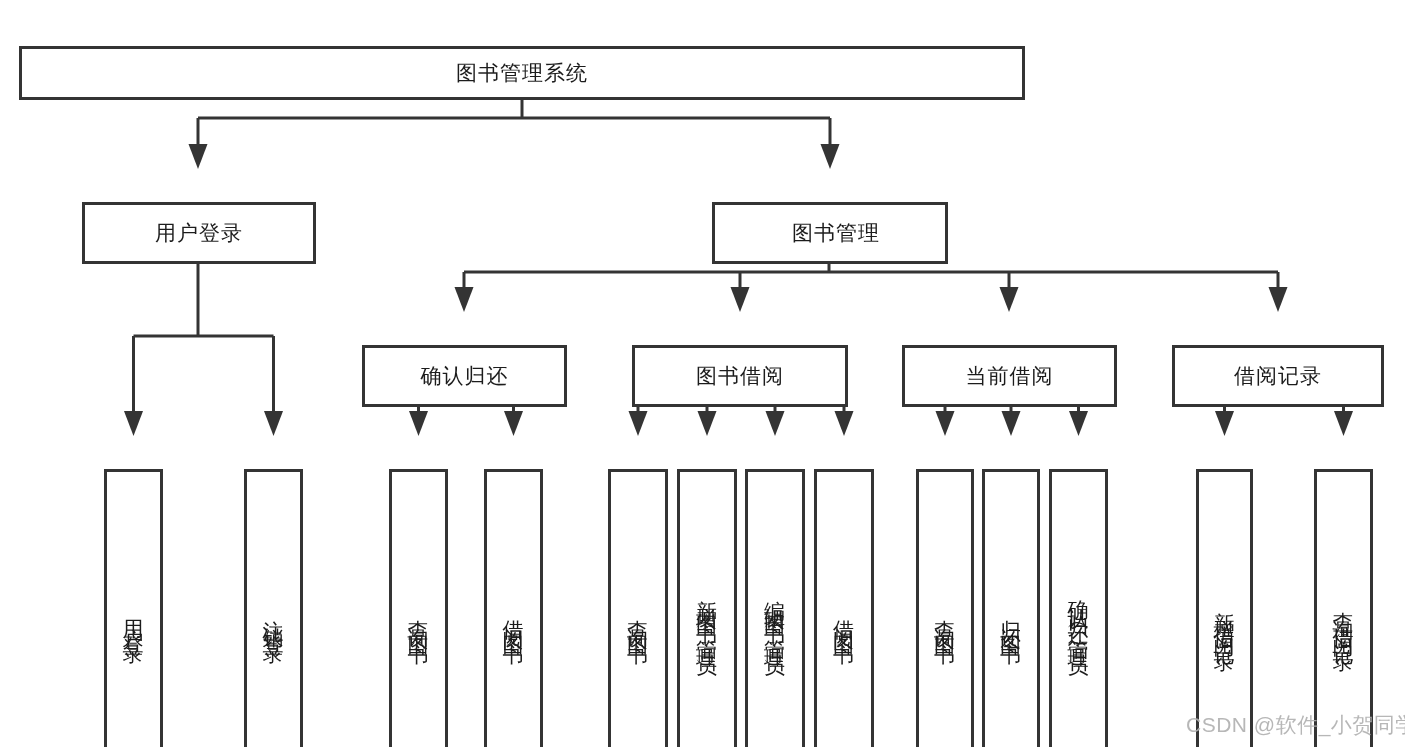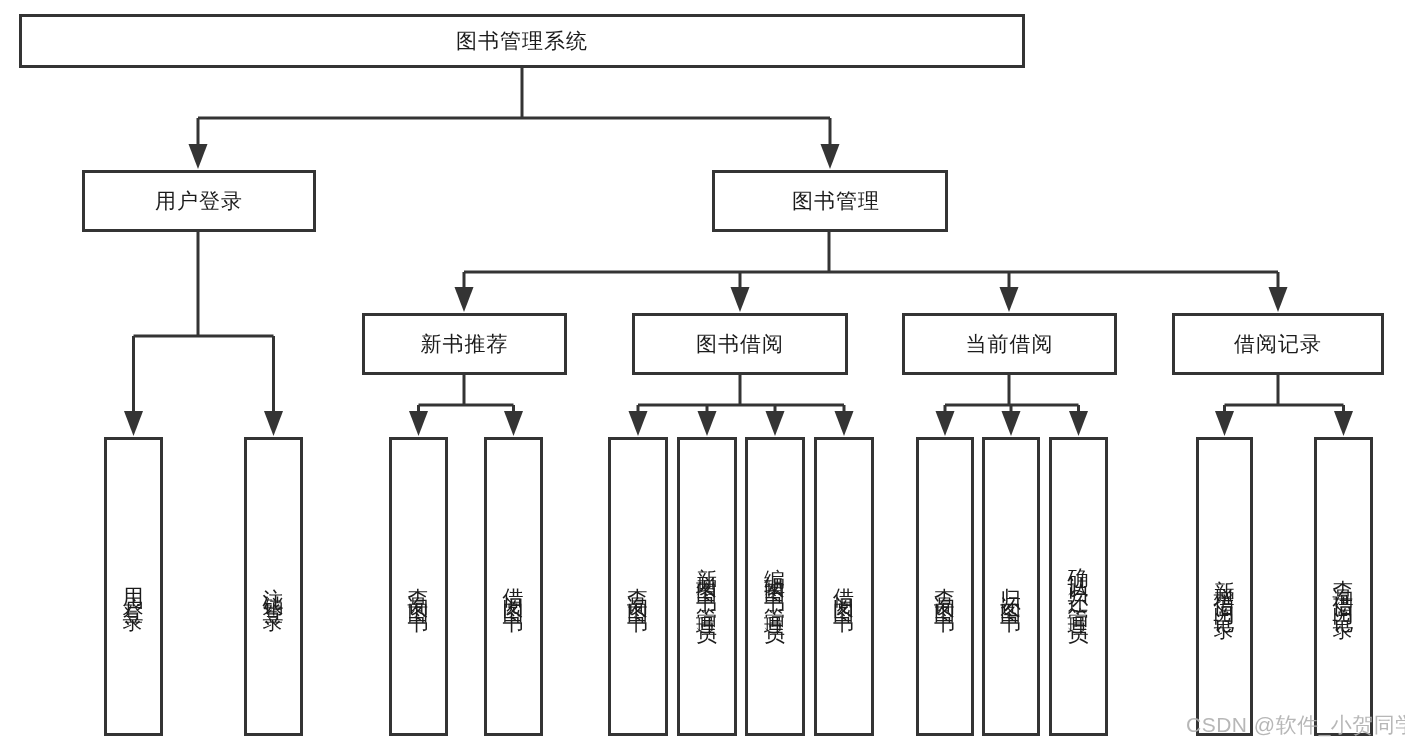--- a/index.html
+++ b/index.html
@@ -21,20 +21,21 @@
     position: absolute;
     box-sizing: border-box;
     border: 3px solid #343434;
     background: #ffffff;
     color: #1c1c1c;
     display: flex;
     align-items: center;
     justify-content: center;
     font-size: 21px;
     z-index: 1;
+    margin-top: 32px;
   }
   .hbox { letter-spacing: 1px; }
   .root-box { letter-spacing: 1px; }
   .vbox {
     writing-mode: vertical-rl;
     text-orientation: mixed;
     letter-spacing: 8px;
     line-height: 1;
   }
   #watermark {
@@ -124,21 +125,21 @@
       <polygon points="1215,411 1234,411 1224.5,436"></polygon>
       <polygon points="1334,411 1353,411 1343.5,436"></polygon>
     </g>
   </svg>
 
   <div class="node root-box" style="left:19px; top:14px; width:1006px; height:54px;">图书管理系统</div>
 
   <div class="node hbox" style="left:82px; top:170px; width:234px; height:62px;">用户登录</div>
   <div class="node hbox" style="left:712px; top:170px; width:236px; height:62px;padding-left:12px;">图书管理</div>
 
-  <div class="node hbox" style="left:362px; top:313px; width:205px; height:62px;">新书推荐</div>
+  <div class="node hbox" style="left:362px; top:313px; width:205px; height:62px;">确认归还</div>
   <div class="node hbox" style="left:632px; top:313px; width:216px; height:62px;">图书借阅</div>
   <div class="node hbox" style="left:902px; top:313px; width:215px; height:62px;text-align:right;">当前借阅</div>
   <div class="node hbox" style="left:1172px; top:313px; width:212px; height:62px;">借阅记录</div>
 
   <div class="node vbox" style="left:104px; top:437px; width:59px; height:299px;">用户登录</div>
   <div class="node vbox" style="left:244px; top:437px; width:59px; height:299px;">注销登录</div>
 
   <div class="node vbox" style="left:389px; top:437px; width:59px; height:299px;">查询图书</div>
   <div class="node vbox" style="left:484px; top:437px; width:59px; height:299px;">借阅图书</div>
 

